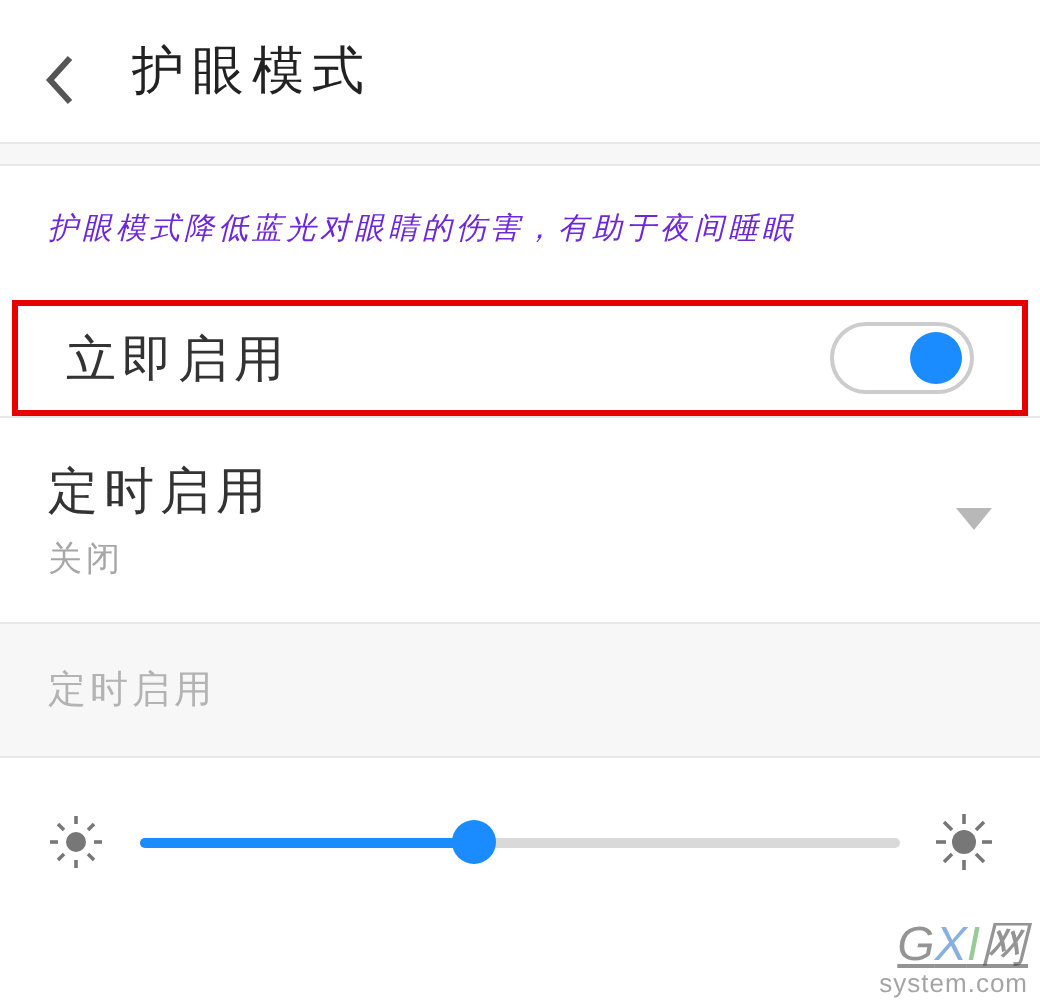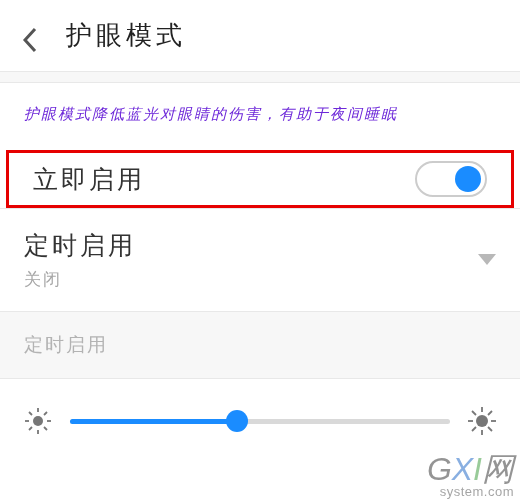--- a/index.html
+++ b/index.html
@@ -152,23 +152,24 @@
   }
   .watermark {
     position: absolute;
     right: 6px;
     bottom: 4px;
     font-family: Arial, sans-serif;
     text-align: right;
     line-height: 1;
   }
   .watermark .top {
-    font-size: 32px;
+    font-size: 24px;
     font-style: italic;
     color: rgba(60,60,60,0.55);
+    text-decoration: underline;
   }
   .watermark .top span.x { color: rgba(40,110,200,0.55); }
   .watermark .top span.i { color: rgba(70,160,70,0.55); }
   .watermark .bot {
     font-size: 13px;
     color: rgba(90,90,90,0.55);
     letter-spacing: 0.5px;
   }
 </style>
 </head>

